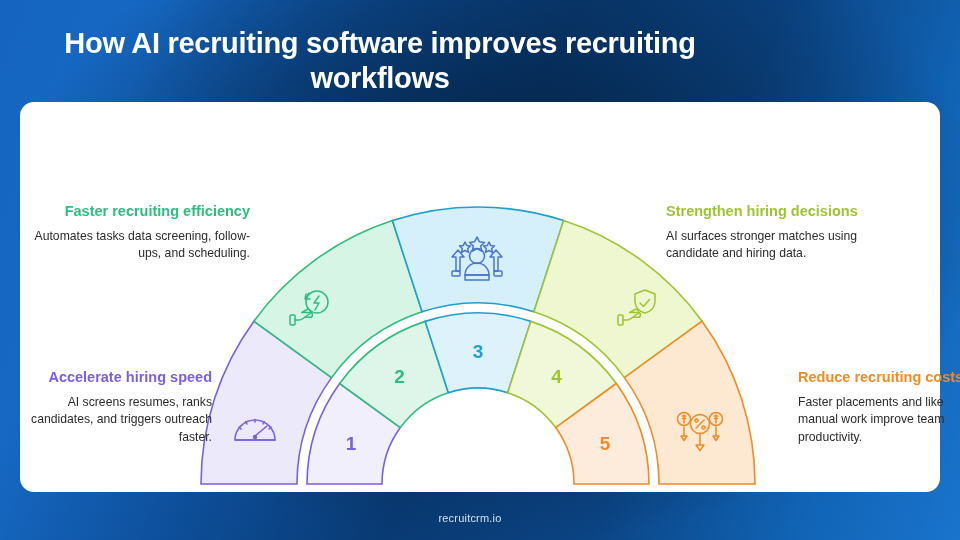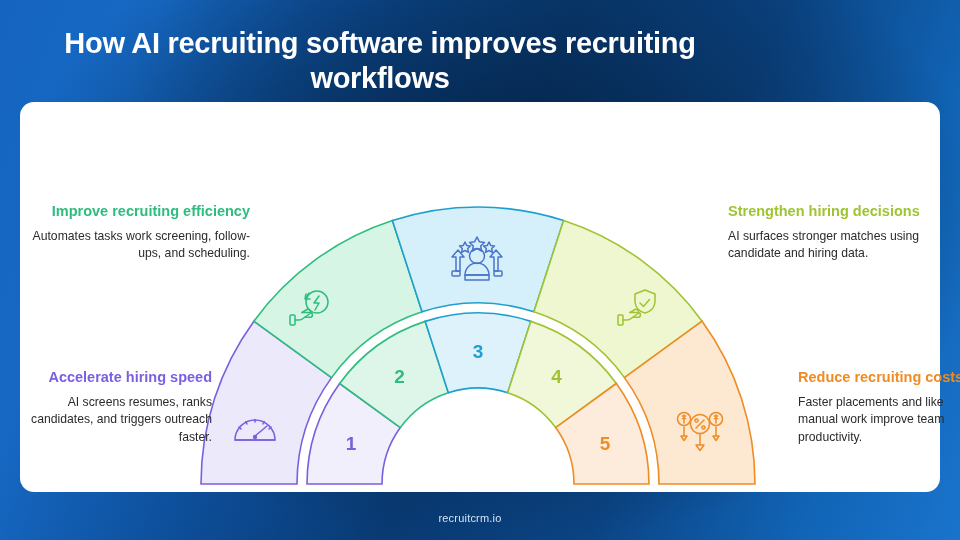--- a/index.html
+++ b/index.html
@@ -71,21 +71,21 @@
   .blk .bd {
     font-size: 12.2px;
     line-height: 1.42;
     color: #2b2b2b;
     margin: 0;
   }
 
   #blk-top   { left: 275px; top: 126px; width: 410px; text-align: center; }
   #blk-left1 { left: 22px;  top: 202px; width: 228px; text-align: right; }
   #blk-left2 { left: 22px;  top: 368px; width: 190px; text-align: right; }
-  #blk-right1{ left: 728px; top: 202px; width: 200px; text-align: left; }
+  #blk-right1{ left: 666px; top: 202px; width: 200px; text-align: left; }
   #blk-right2{ left: 763px; top: 368px; width: 180px; text-align: left; margin-left: 35px; }
 
   #blk-top .hd    { color: #3f7fdb; }
   #blk-left1 .hd  { color: #2ebd7e; }
   #blk-left2 .hd  { color: #7b5fe0; }
   #blk-right1 .hd { color: #9fc432; }
   #blk-right2 .hd { color: #ef8c23; }
 
   
   #arcwrap {
@@ -188,22 +188,22 @@
           <text x="399.53066881895484" y="382.99623125094456" text-anchor="middle" fill="#2ebd7e" class="numlbl">2</text>
           <text x="478" y="357.5" text-anchor="middle" fill="#1f9fd0" class="numlbl">3</text>
           <text x="556.4693311810452" y="382.9962312509445" text-anchor="middle" fill="#9fc432" class="numlbl">4</text>
           <text x="604.966044925403" y="449.7462312509445" text-anchor="middle" fill="#ef8c23" class="numlbl">5</text>
         </g>
     </svg>
   </div>
 
 
   <div class="blk" id="blk-left1">
-    <p class="hd">Improve recruiting efficiency</p>
-    <p class="bd">Automates tasks work screening, follow-ups, and scheduling.</p>
+    <p class="hd">Faster recruiting efficiency</p>
+    <p class="bd">Automates tasks data screening, follow-ups, and scheduling.</p>
   </div>
 
   <div class="blk" id="blk-left2">
     <p class="hd">Accelerate hiring speed</p>
     <p class="bd">AI screens resumes, ranks candidates, and triggers outreach faster.</p>
   </div>
 
   <div class="blk" id="blk-right1">
     <p class="hd">Strengthen hiring decisions</p>
     <p class="bd">AI surfaces stronger matches using candidate and hiring data.</p>

